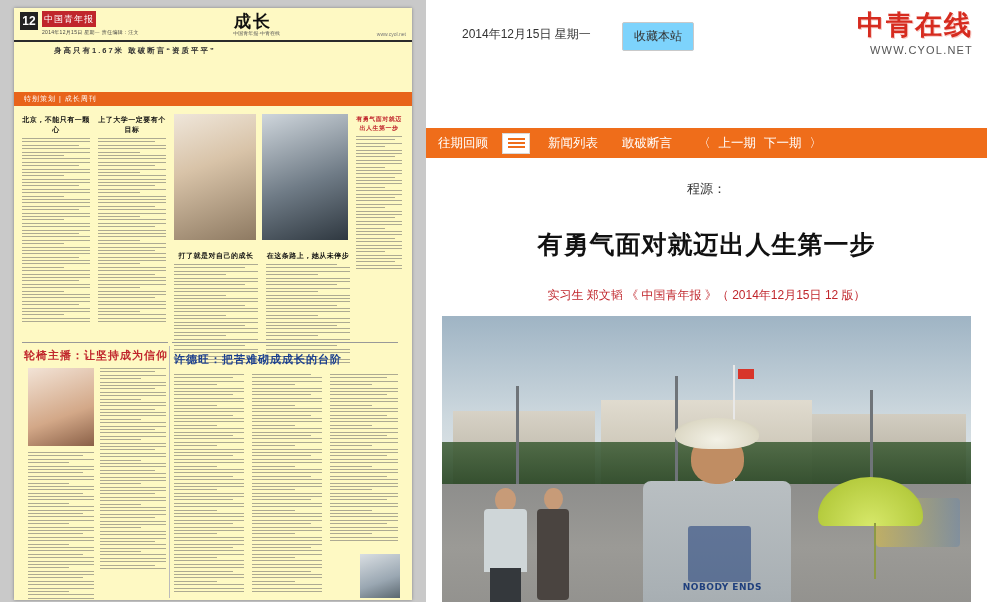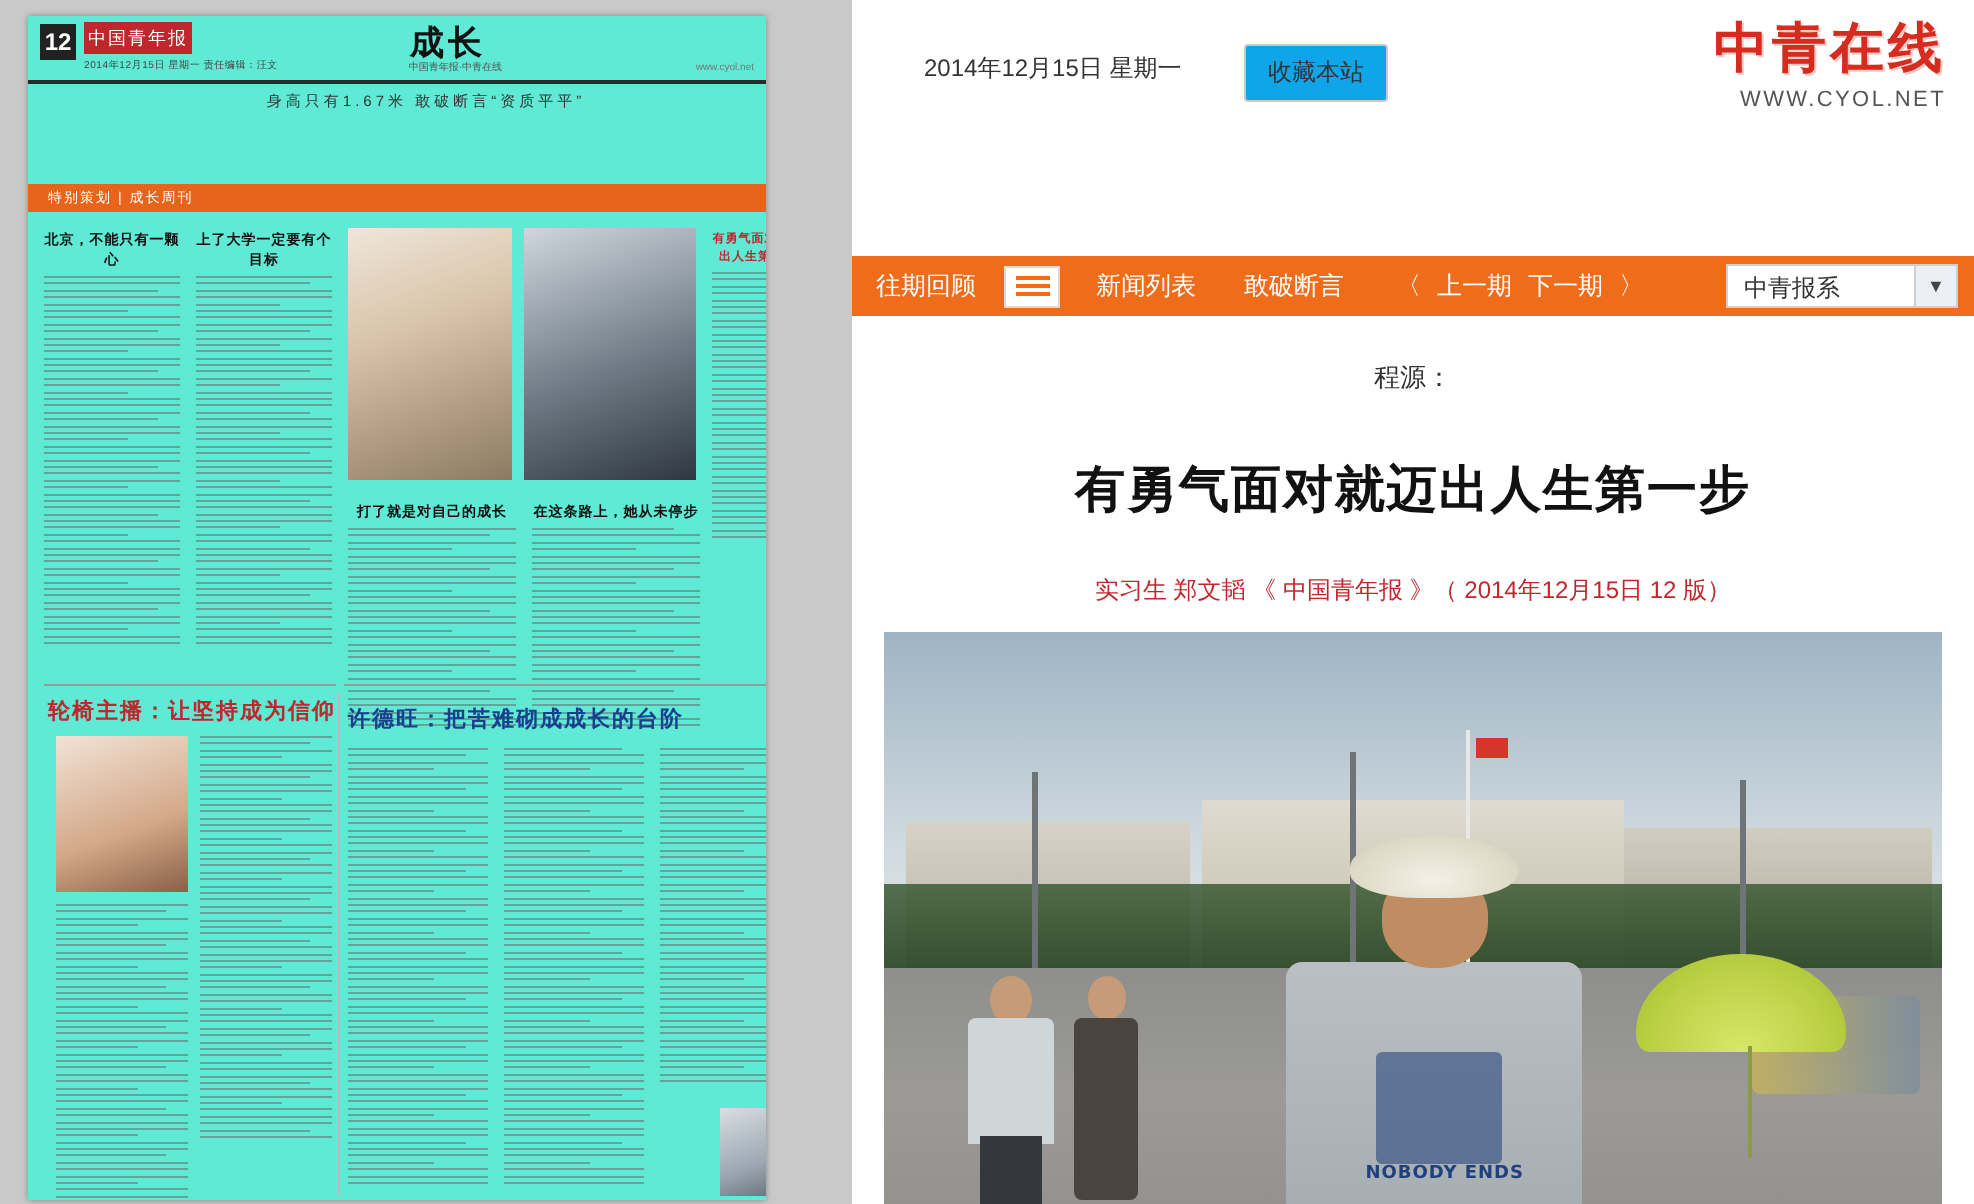--- a/index.html
+++ b/index.html
@@ -23,23 +23,23 @@
     top: 0;
     width: 426px;
     height: 602px;
     background: #c9c9c9;
     overflow: hidden;
   }
   .paper-sheet {
     position: absolute;
     left: 14px;
     top: 8px;
-    width: 369px;
+    width: 398px;
     height: 592px;
-    background: #5eead4;
+    background: #fef9c3;
     box-shadow: 0 0 3px rgba(0,0,0,.35);
     overflow: hidden;
   }
   .paper-masthead {
     position: absolute;
     left: 0; top: 0;
     width: 100%;
     height: 34px;
     border-bottom: 2px solid #2b2b2b;
     box-sizing: border-box;
@@ -94,24 +94,25 @@
     font-size: 5px;
     color: #777;
   }
 
   .paper-body { position: absolute; left: 0; top: 34px; right: 0; bottom: 0; }
 
   .kicker {
     position: absolute;
     left: 40px; top: 4px;
     width: 318px;
-    text-align: center;
+    text-align: left;
     font-size: 7.5px;
     color: #333;
     letter-spacing: 2px;
+    font-weight: bold;
   }
   .headline-main {
     position: absolute;
     left: 18px; top: 16px;
     width: 362px;
     text-align: center;
     font-size: 21px;
     font-weight: bold;
     color: #1b3f8f;
     letter-spacing: 1px;
@@ -206,21 +207,21 @@
     left: 36px; top: 26px;
     font-size: 12px;
     color: #333;
   }
   .fav-button {
     position: absolute;
     left: 196px; top: 22px;
     padding: 5px 11px;
     font-size: 12px;
     color: #333;
-    background: #0ea5e9;
+    background: #7dd3fc;
     border: 1px solid #c9c9c9;
     border-radius: 2px;
     cursor: pointer;
   }
   .brand {
     position: absolute;
     right: 14px; top: 8px;
     text-align: right;
   }
   .brand-logo {
@@ -1002,24 +1003,20 @@
           <i></i>
       </div>
       <div class="nav-item">新闻列表</div>
       <div class="nav-item">敢破断言</div>
       <div class="nav-arrows">
         <span class="ar">〈</span>
         <span class="nav-item" style="padding:0 4px;">上一期</span>
         <span class="nav-item" style="padding:0 4px;">下一期</span>
         <span class="ar">〉</span>
       </div>
-      <div class="nav-select">
-        <span>中青报系</span>
-        <span class="caret">▼</span>
-      </div>
     </div>
 
     <div class="article">
       <div class="author-line">程源：</div>
       <div class="article-title">有勇气面对就迈出人生第一步</div>
       <div class="byline">
         <span>实习生</span>
         <span>郑文韬</span>
         <span class="src">《 中国青年报 》（</span>
         <span>2014年12月15日</span>

